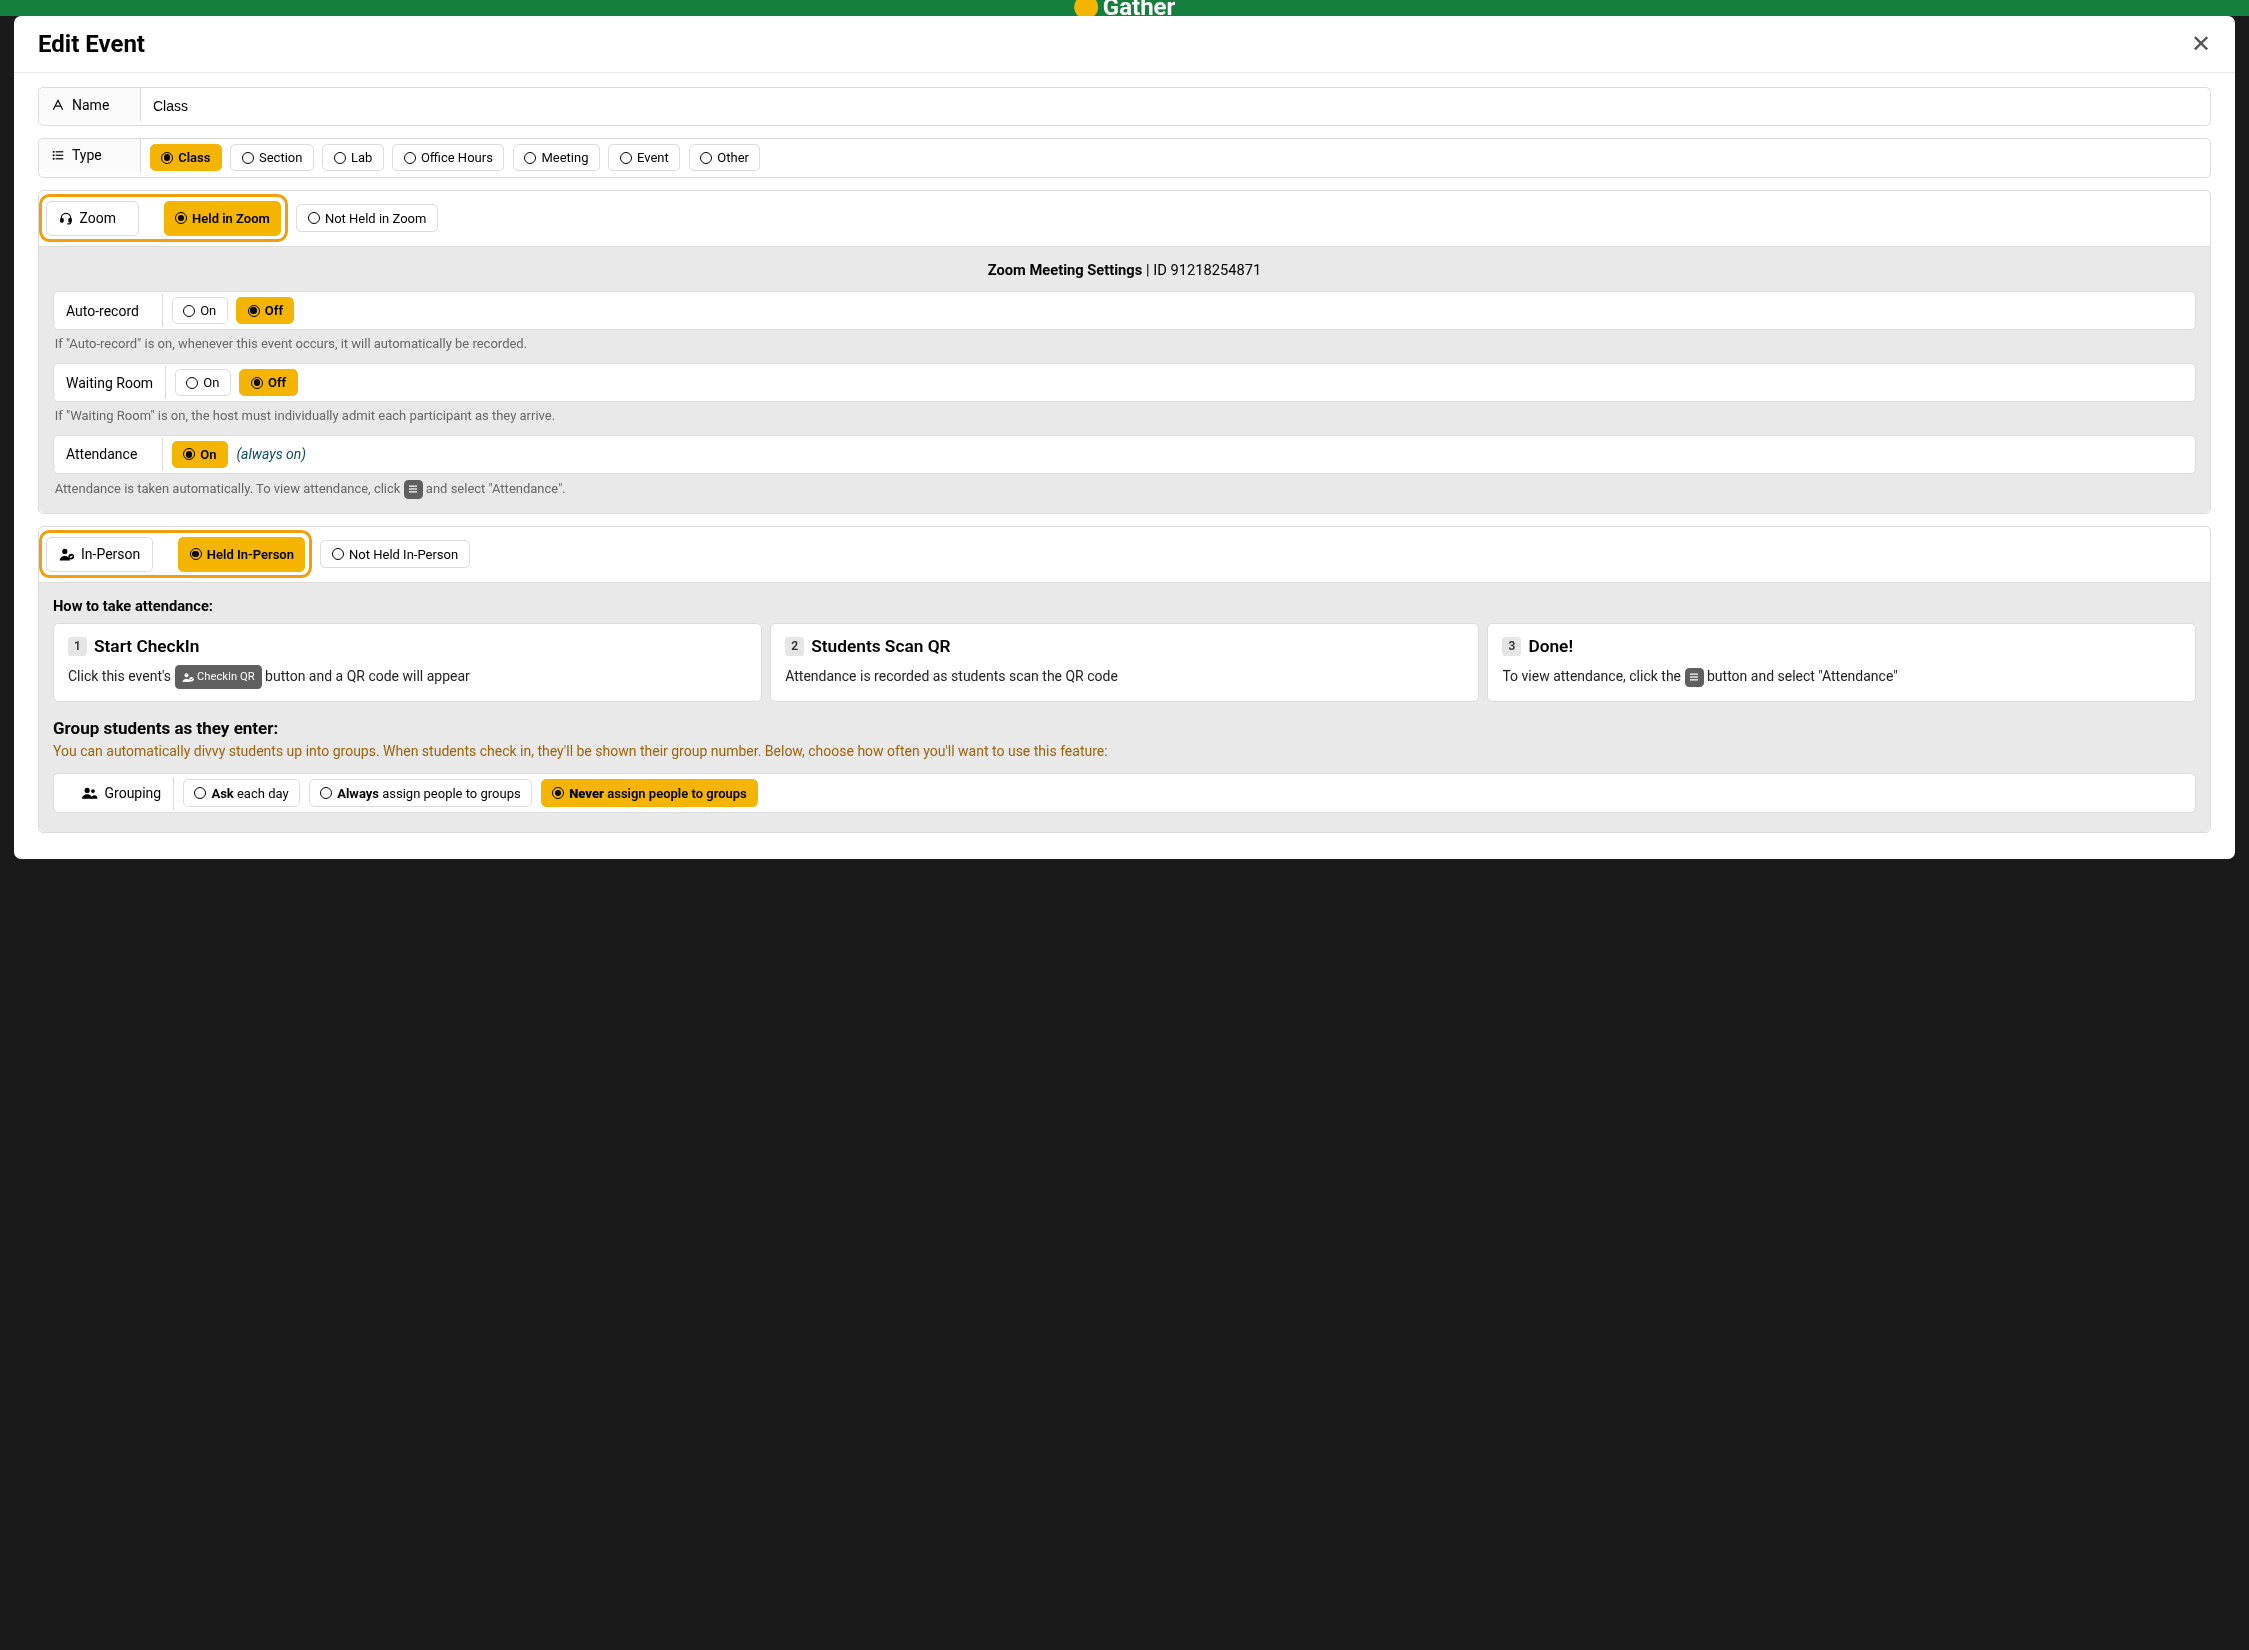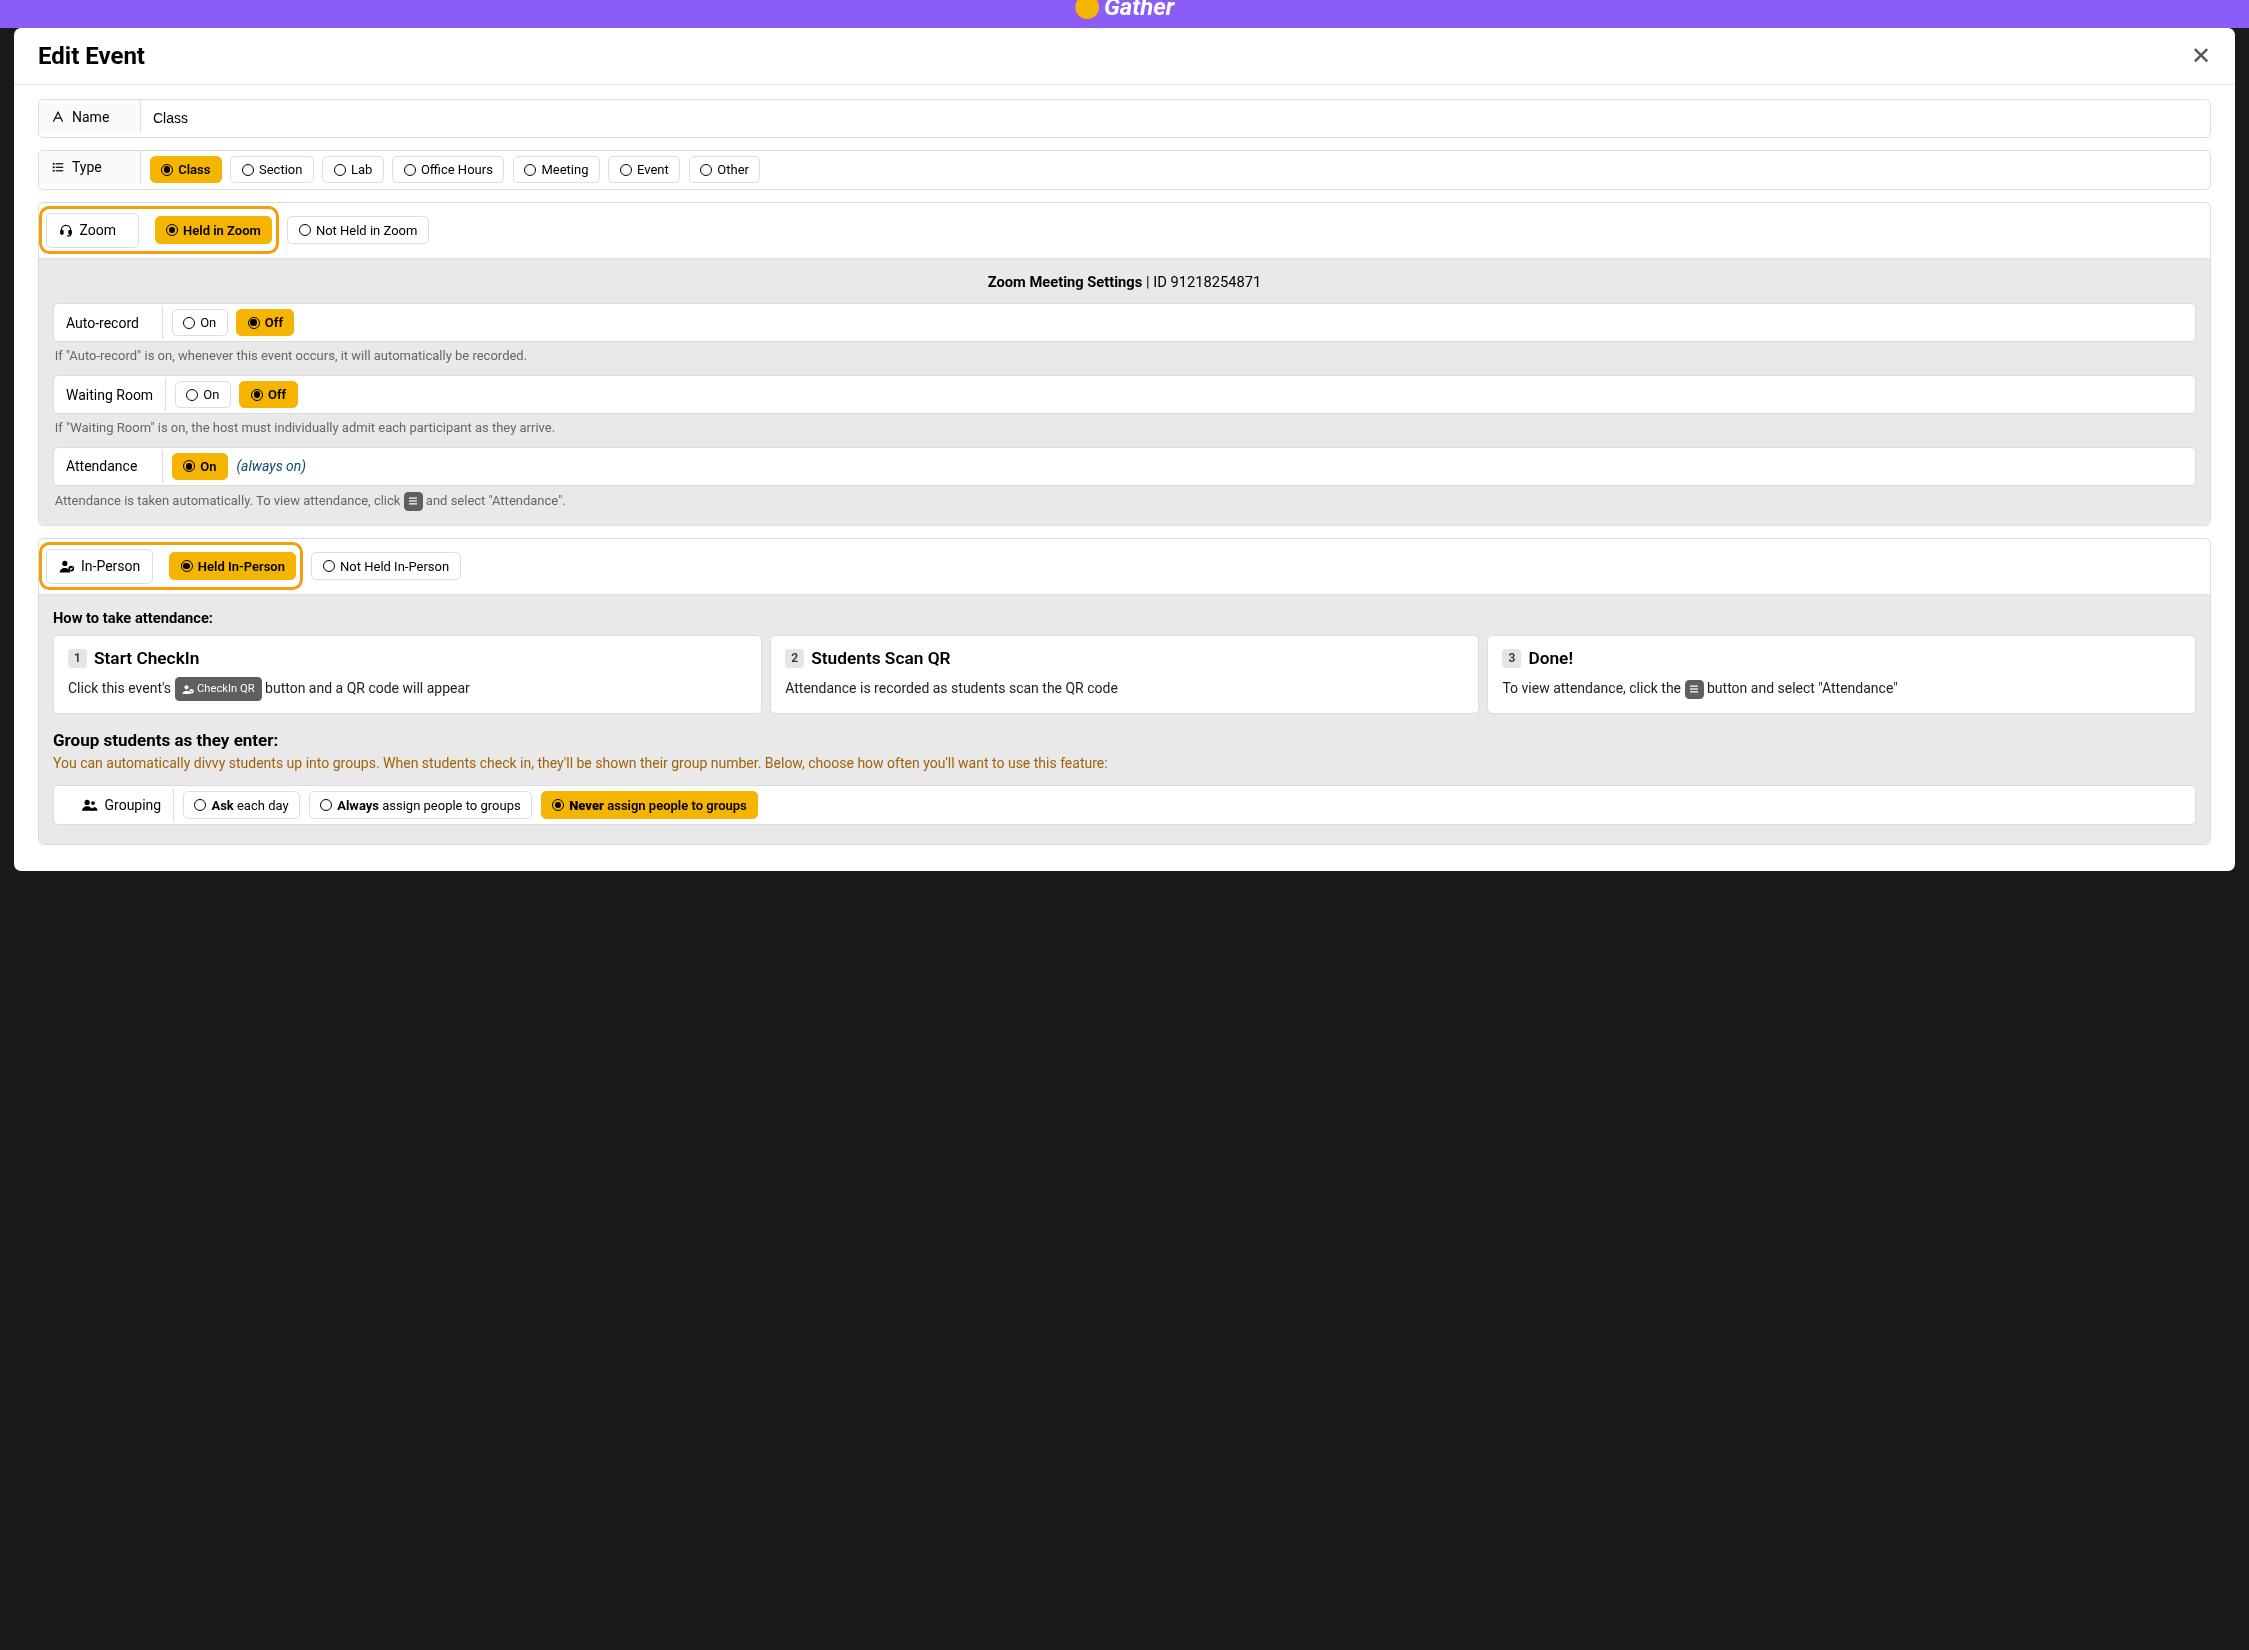--- a/index.html
+++ b/index.html
@@ -4,25 +4,24 @@
 <style>
   * { box-sizing: border-box; }
   html, body { margin:0; padding:0; }
   body {
     font-family: -apple-system, BlinkMacSystemFont, "Segoe UI", Roboto, Helvetica, Arial, sans-serif;
     background: #1a1a1a;
     font-size: 14px;
     color: #000;
   }
   .backdrop-top {
-    height: 28px;
-    background: #8b5cf6;
+    height: 16px;
+    background: #15803d;
     position: relative;
     overflow: hidden;
-    font-style: italic;
   }
   .gather-logo {
     position: absolute;
     left: 50%;
     transform: translateX(-50%);
     top: -7px;
     font-size: 24px;
     font-weight: 700;
     color: #fff;
     display: flex;
@@ -133,22 +132,21 @@
     inset: 1.7px;
     background: #000;
     border-radius: 50%;
   }
 
   .highlight-wrap {
     display: inline-flex;
     border: 3.5px solid #f59e0b;
     border-radius: 10.4px;
     padding: 3.5px;
-    gap: 16px;
-    align-items: center;
+    gap: 25px;
   }
   .highlight-wrap .row-label {
     border: 0.9px solid #dcdcdc;
     border-radius: 5.2px;
     background: #fff;
   }
 
   .section-open {
     border: 0.9px solid #dcdcdc;
     border-radius: 5.2px;

